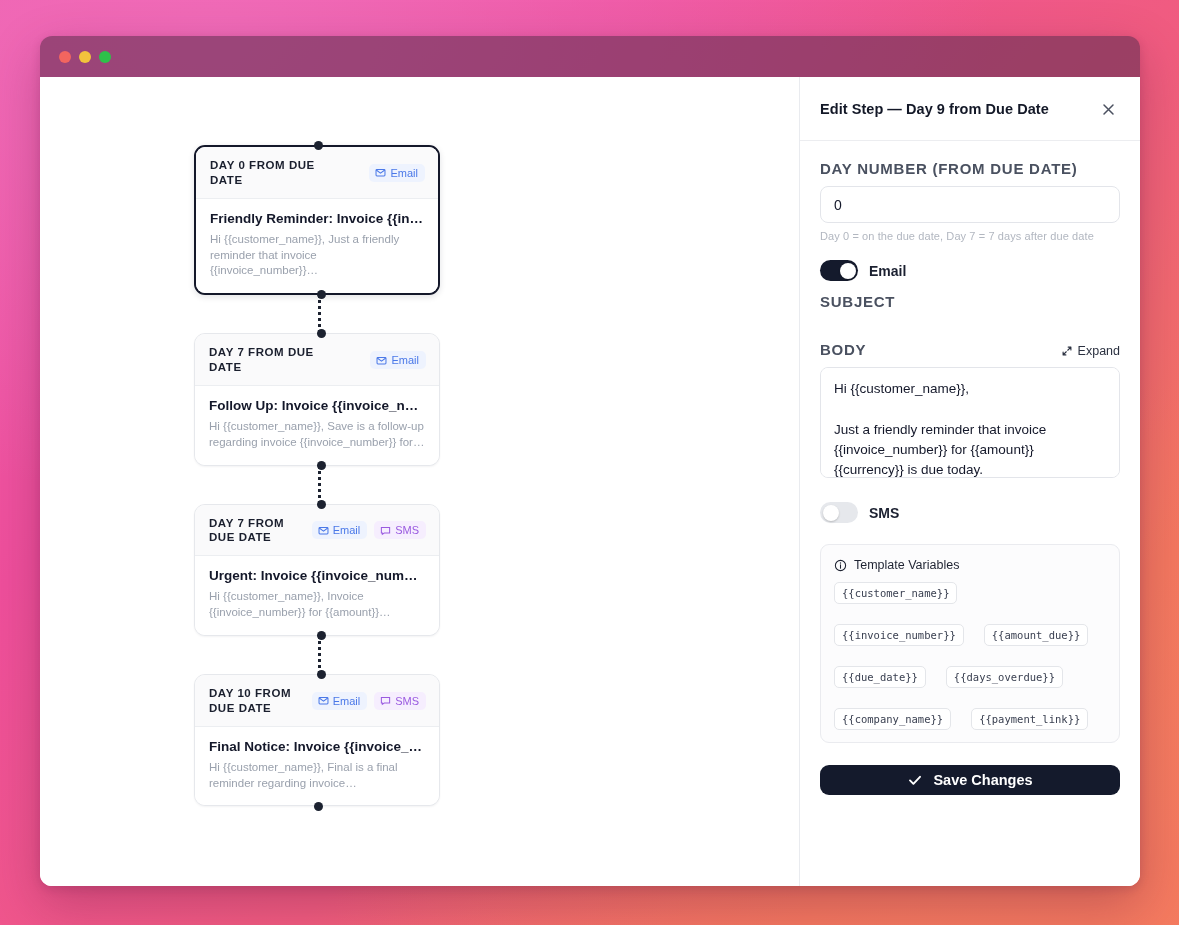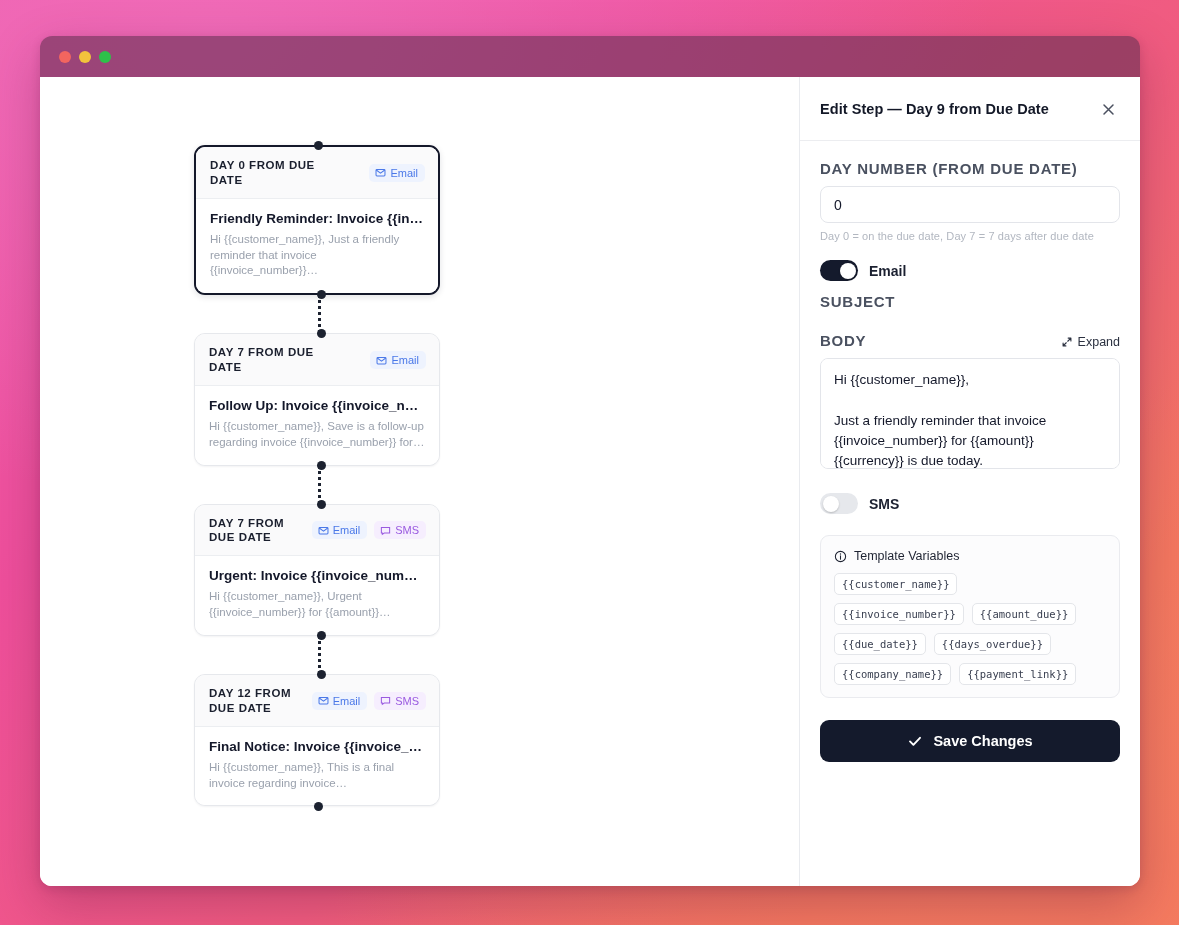--- a/index.html
+++ b/index.html
@@ -283,36 +283,36 @@
   }
   .vars-head {
     display: flex;
     align-items: center;
     gap: 7px;
     font-size: 12.5px;
     font-weight: 500;
     color: #1e2332;
     margin-bottom: 10px;
   }
-  .vars-list { display: flex; flex-wrap: wrap; gap: 8px; }
+  .vars-list { display: flex; flex-wrap: wrap; gap: 20px; }
   .var-chip {
     font-family: "DejaVu Sans Mono", monospace;
     font-size: 10.5px;
     color: #3a4051;
     background: #ffffff;
     border: 1px solid #e4e6ea;
     border-radius: 5px;
     padding: 4px 7px;
     white-space: nowrap;
   }
 
   .save-btn {
     margin-top: 22px;
     width: 100%;
-    height: 42px;
+    height: 30px;
     border: none;
     border-radius: 9px;
     background: #141a2c;
     color: #fff;
     font-family: "Liberation Sans", sans-serif;
     font-size: 14.5px;
     font-weight: 700;
     display: flex;
     align-items: center;
     justify-content: center;
@@ -402,51 +402,51 @@
               <span class="chip sms">
                 <svg width="11" height="11" viewBox="0 0 16 16" fill="none" stroke="currentColor" stroke-width="1.5">
                     <path d="M2 3.6h12v8H6.2L3.4 13.6v-2H2z"></path>
                   </svg>
                 <span>SMS</span>
               </span>
             </div>
           </div>
           <div class="step-body">
             <div class="step-subject">Urgent: Invoice {{invoice_number}}…</div>
-            <div class="step-preview">Hi {{customer_name}}, Urgent {{invoice_number}} for {{amount}}…</div>
+            <div class="step-preview">Hi {{customer_name}}, Invoice {{invoice_number}} for {{amount}}…</div>
           </div>
         </div>
 
         <div class="connector">
           <span class="nub top"></span>
           <span class="nub bot"></span>
         </div>
 
         <div class="step">
           <div class="step-head">
-            <div class="step-title">DAY 12 FROM DUE DATE</div>
+            <div class="step-title">DAY 10 FROM DUE DATE</div>
             <div class="chips">
               <span class="chip email">
                 <svg width="11" height="11" viewBox="0 0 16 16" fill="none" stroke="currentColor" stroke-width="1.5">
                     <rect x="1.5" y="3.5" width="13" height="9.5" rx="1.3"></rect>
                     <path d="M1.8 4.4 8 9l6.2-4.6"></path>
                   </svg>
                 <span>Email</span>
               </span>
               <span class="chip sms">
                 <svg width="11" height="11" viewBox="0 0 16 16" fill="none" stroke="currentColor" stroke-width="1.5">
                     <path d="M2 3.6h12v8H6.2L3.4 13.6v-2H2z"></path>
                   </svg>
                 <span>SMS</span>
               </span>
             </div>
           </div>
           <div class="step-body">
             <div class="step-subject">Final Notice: Invoice {{invoice_num…</div>
-            <div class="step-preview">Hi {{customer_name}}, This is a final invoice regarding invoice…</div>
+            <div class="step-preview">Hi {{customer_name}}, Final is a final reminder regarding invoice…</div>
           </div>
         </div>
 
         <div class="endcap">
           <span class="nub"></span>
         </div>
 
       </div>
     </div>
 
@@ -469,21 +469,21 @@
 
         <div class="toggle-row">
           <span class="switch on">
             <span class="knob"></span>
           </span>
           <span class="toggle-label">Email</span>
         </div>
 
         <div class="field-label">SUBJECT</div>
 
-        <div class="label-row" style="margin-top:22px;align-items:flex-end;">
+        <div class="label-row" style="margin-top:31px;align-items:flex-end;">
           <div class="field-label" style="margin-bottom:0;">BODY</div>
           <div class="expand-btn">
             <svg width="12" height="12" viewBox="0 0 16 16" fill="none" stroke="currentColor" stroke-width="1.5" stroke-linecap="round" stroke-linejoin="round">
                 <path d="M9.5 2.8h3.7v3.7M13.2 2.8 9 7"></path>
                 <path d="M6.5 13.2H2.8V9.5M2.8 13.2 7 9"></path>
               </svg>
             <span>Expand</span>
           </div>
         </div>
         <textarea class="textarea" style="">Hi {{customer_name}},

